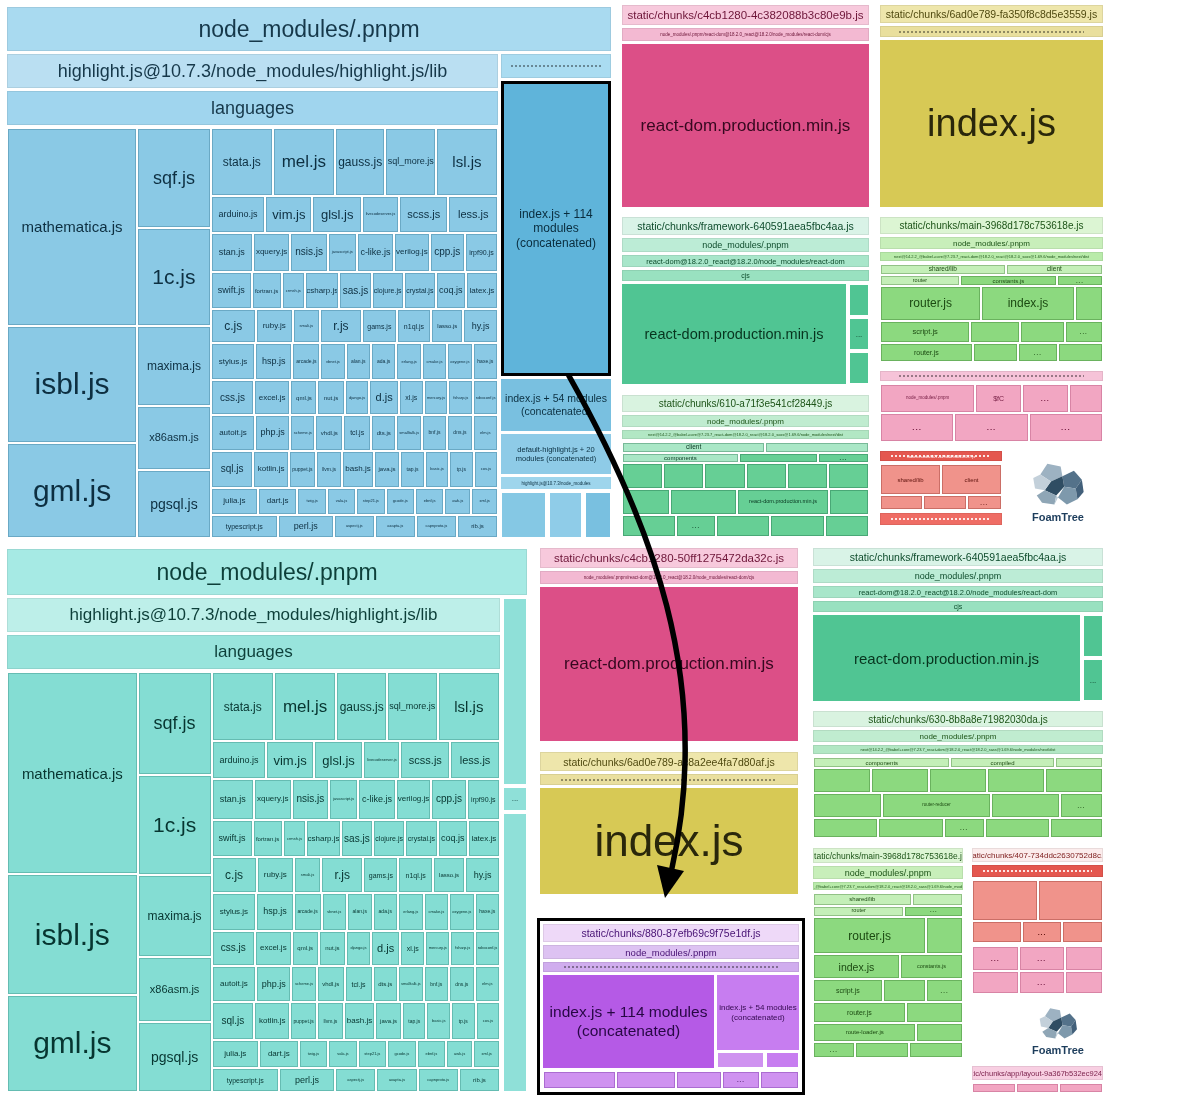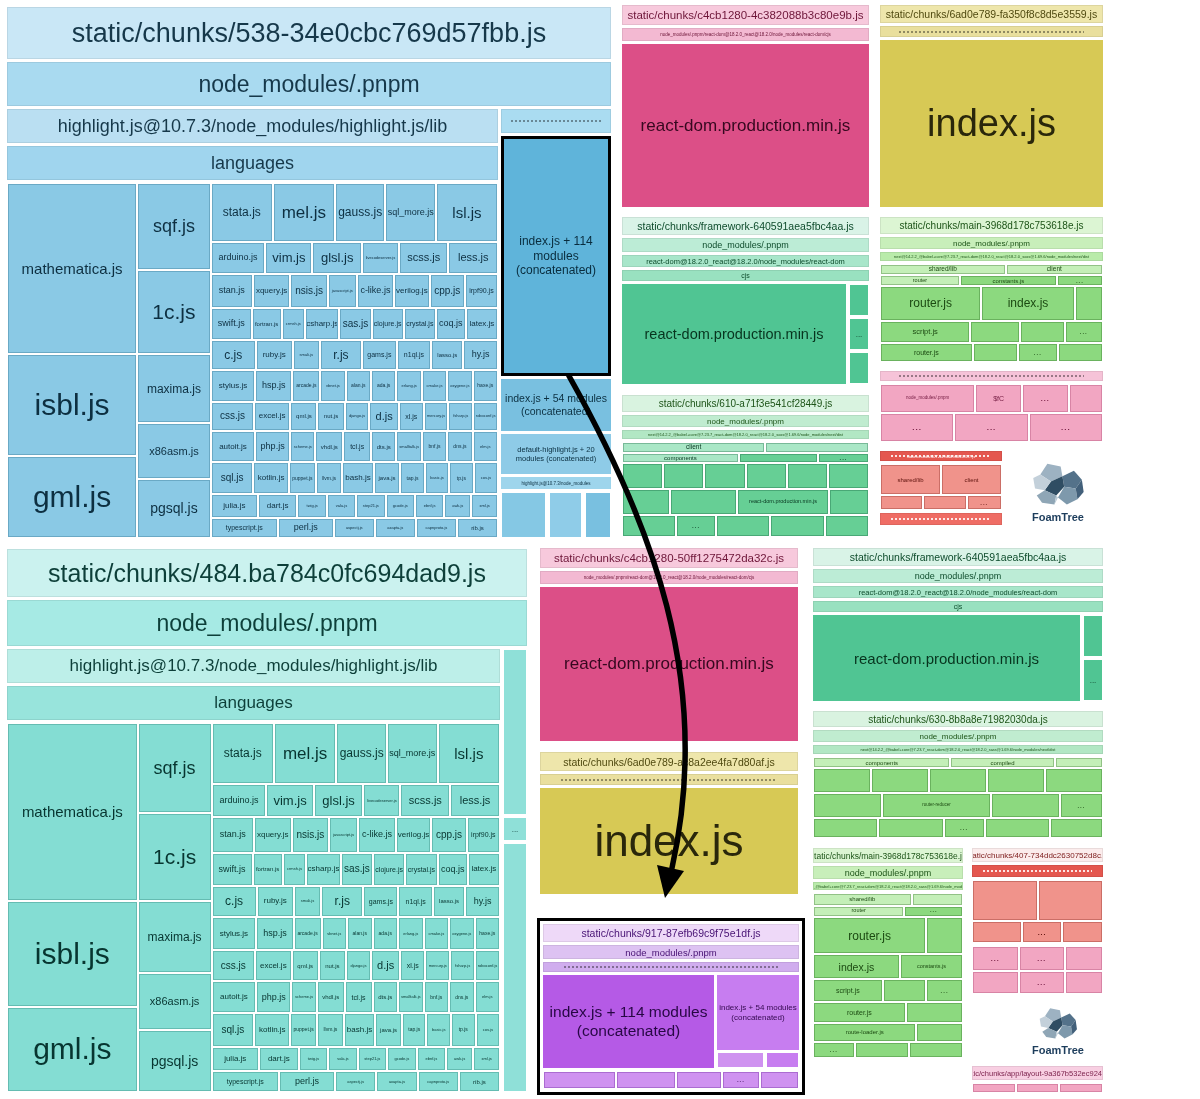--- a/index.html
+++ b/index.html
@@ -56,21 +56,20 @@
   #arrow{position:absolute;left:0;top:0;pointer-events:none;z-index:50;}
 </style>
 </head>
 <body>
 
 <div id="stage">
 
   <div class="bgright"></div>
 
   <section class="chunk" id="c538" style="left:4px;top:4px;width:610px;height:537px;">
-    <div class="band" style="height:52px;font-size:27px;background:#c9e7f6;">static/chunks/538-34e0cbc769d57fbb.js</div>
     <div class="band" style="height:44px;font-size:23px;background:#a9daf0;">node_modules/.pnpm</div>
     <div class="hrow" style="flex:1;">
       <div class="vcol" style="flex:1;">
         <div class="band" style="height:34px;font-size:18px;background:#badff2;">highlight.js@10.7.3/node_modules/highlight.js/lib</div>
         <div class="band" style="height:34px;font-size:18px;background:#a0d5ee;">languages</div>
         <div class="langgrid th-blue" style="flex:1;">
             <div class="langcol" style="width: 26.5%;">
               <div class="tile" style="flex: 162 1 0px;">
                 <span style="font-size: 15px;">mathematica.js</span>
               </div>
@@ -602,21 +601,20 @@
       <polygon points="10,14 22,22 15,32 4,30 2,18" fill="#c3d0da"></polygon>
       <polygon points="37,28 50,30 52,42 40,48 30,40" fill="#7e99ac"></polygon>
       <polygon points="15,32 28,38 26,48 12,46 6,38" fill="#8fa6b6"></polygon>
       <polygon points="28,38 30,40 26,48" fill="#b9c9d4"></polygon>
       <polygon points="50,30 57,20 59,34 52,42" fill="#42607a"></polygon>
     </svg>
     <div class="ftlabel">FoamTree</div>
   </div>
 
   <section class="chunk" id="c484" style="left:4px;top:546px;width:526px;height:549px;">
-    <div class="band" style="height:48px;font-size:25px;background:#cbf2ef;">static/chunks/484.ba784c0fc694dad9.js</div>
     <div class="band" style="height:46px;font-size:23px;background:#a6eae4;">node_modules/.pnpm</div>
     <div class="hrow" style="flex:1;">
       <div class="vcol" style="flex:1;">
         <div class="band" style="height:34px;font-size:17px;background:#bdefe9;">highlight.js@10.7.3/node_modules/highlight.js/lib</div>
         <div class="band" style="height:34px;font-size:17px;background:#98e4dc;">languages</div>
         <div class="langgrid th-teal" style="flex:1;">
             <div class="langcol" style="width: 26.5%;">
               <div class="tile" style="flex: 162 1 0px;">
                 <span style="font-size: 15px;">mathematica.js</span>
               </div>
@@ -965,21 +963,21 @@
         <div class="trow" style="flex: 12 1 0px;">
           <div class="tile" style="flex: 1 1 0px;"></div>
           <div class="tile" style="flex: 0.8 1 0px;"></div>
           <div class="tile" style="flex: 0.7 1 0px;"></div>
           <div class="tile" style="flex: 0.5 1 0px;"></div>
         </div>
       </div>
   </section>
 
   <section class="chunk" id="p798" style="left:537px;top:918px;width:268px;height:177px;border:3px solid #000;">
-    <div class="band" style="height:18px;font-size:10.5px;background:#eed9f8;">static/chunks/917-87efb69c9f75e1df.js</div>
+    <div class="band" style="height:18px;font-size:10.5px;background:#eed9f8;">static/chunks/880-87efb69c9f75e1df.js</div>
     <div class="band" style="height:14px;font-size:9.5px;background:#ddc2f2;color:#471173;">node_modules/.pnpm</div>
     <div class="band microdash" style="height:10px;background:#d0adee;"></div>
     <div class="hrow" style="flex:1;">
       <div class="tile wrap" style="flex:2.1;background:#b55ae6;color:#270744;font-size:15.5px;margin:0;">index.js + 114 modules (concatenated)</div>
       <div class="vcol" style="width:82px;flex:none;gap:2px;">
         <div class="tile wrap" style="flex:1;background:#c77df0;color:#33094f;font-size:8px;margin:0;">index.js + 54 modules (concatenated)</div>
         <div class="hrow" style="height:16px;gap:2px;">
           <div class="tile" style="flex:1;background:#cf92f0;"></div>
           <div class="tile" style="flex:0.7;background:#c77df0;"></div>
         </div>

